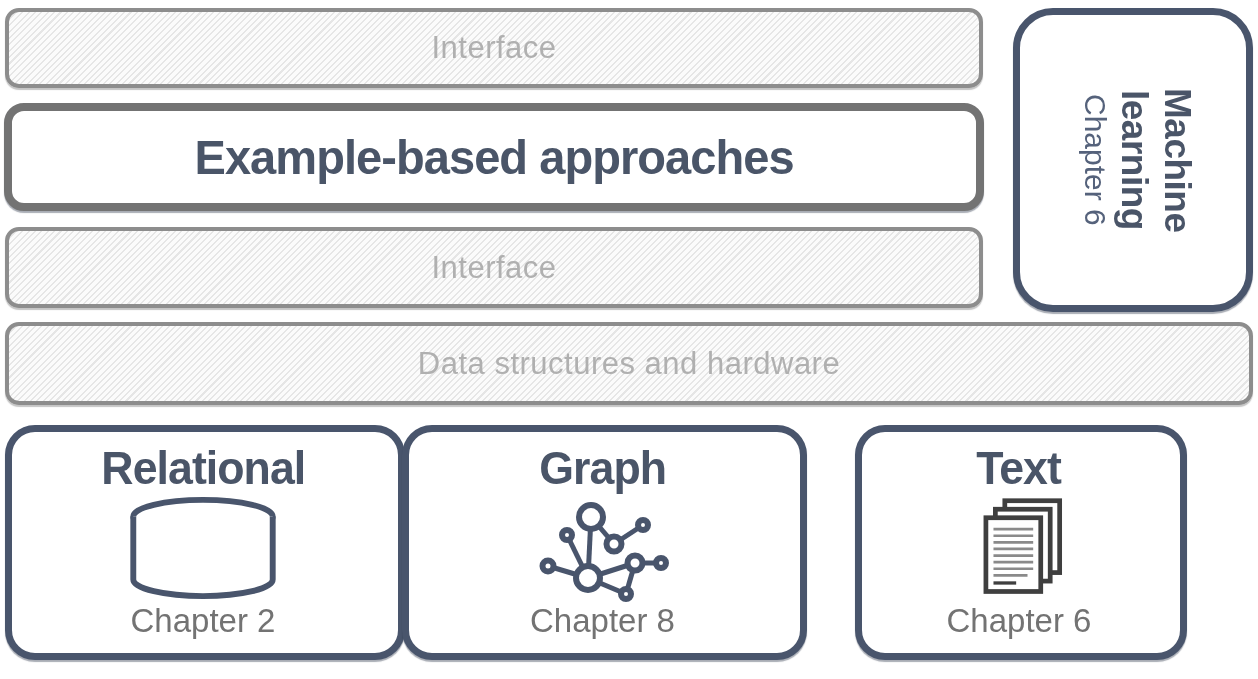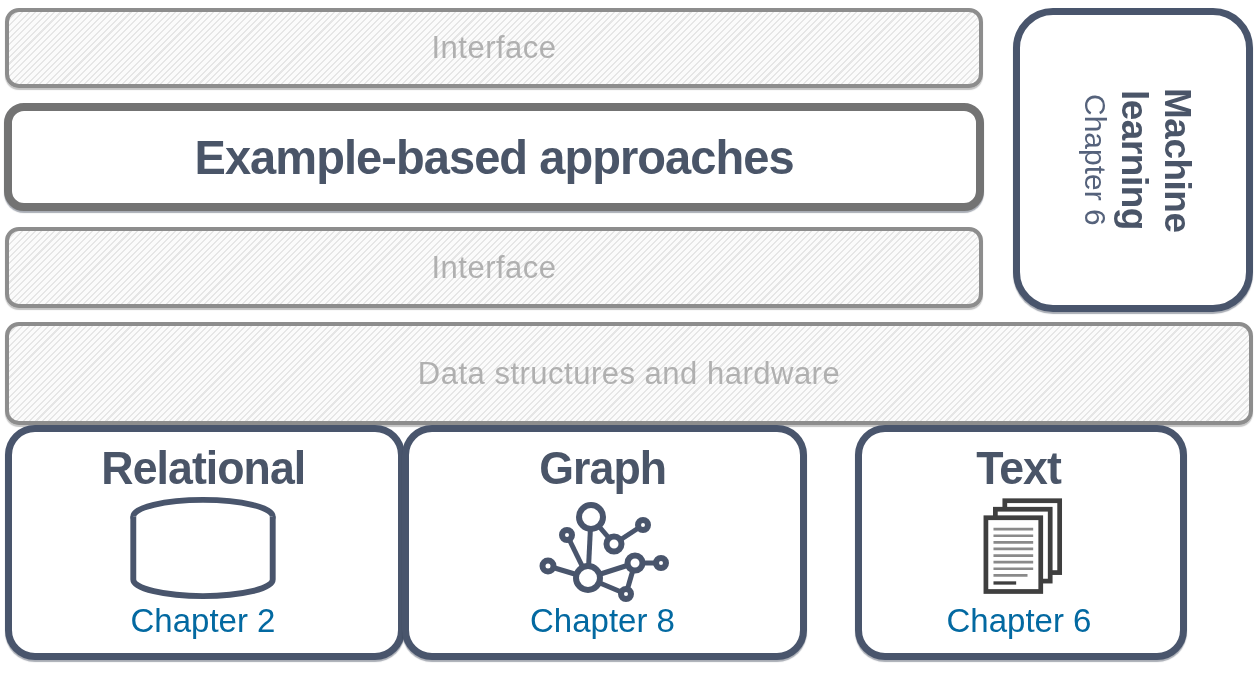--- a/index.html
+++ b/index.html
@@ -46,21 +46,21 @@
     font-size: 49px;
     font-weight: bold;
     color: #4a5568;
     letter-spacing: -1px;
     transform: scaleX(0.96);
   }
 
   #layer-interface   { left: 5px;  top: 8px;   width: 978px;  height: 80px; }
   #layer-example     { left: 4px;  top: 103px; width: 980px;  height: 108px; }
   #layer-middleware  { left: 5px;  top: 227px; width: 978px;  height: 81px; }
-  #layer-datahw      { left: 5px;  top: 322px; width: 1248px; height: 103px; }
+  #layer-datahw      { left: 5px;  top: 322px; width: 1248px; height: 83px; }
 
   
   .ml-panel {
     position: absolute;
     left: 1013px; top: 8px;
     width: 240px; height: 304px;
     border: 7px solid #49556c;
     border-radius: 40px;
     background: #ffffff;
     box-shadow: 0 2px 1px rgba(40,50,70,0.4);
@@ -108,21 +108,21 @@
   .card-title {
     font-size: 47px;
     font-weight: bold;
     color: #4a5568;
     letter-spacing: -1px;
     transform: scaleX(0.95);
     line-height: 1;
   }
   .card-chapter {
     font-size: 33px;
-    color: #0369a1;
+    color: #737373;
     line-height: 1;
   }
   .card-icon { flex: 0 0 auto; display: flex; align-items: center; justify-content: center; }
 </style>
 </head>
 <body>
 
 <div class="canvas">
 
   <div class="layer hatched" id="layer-interface">

